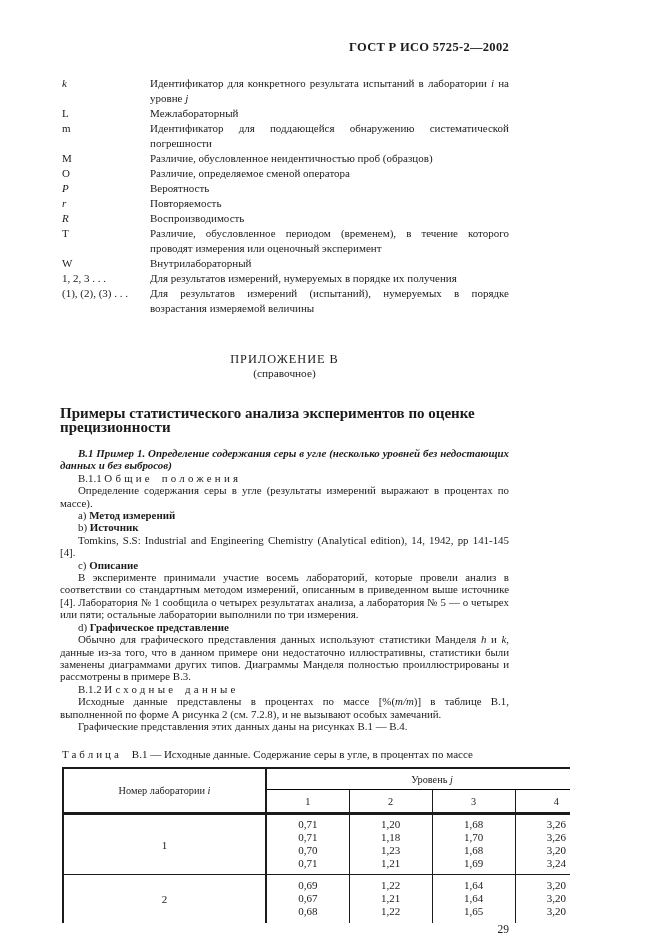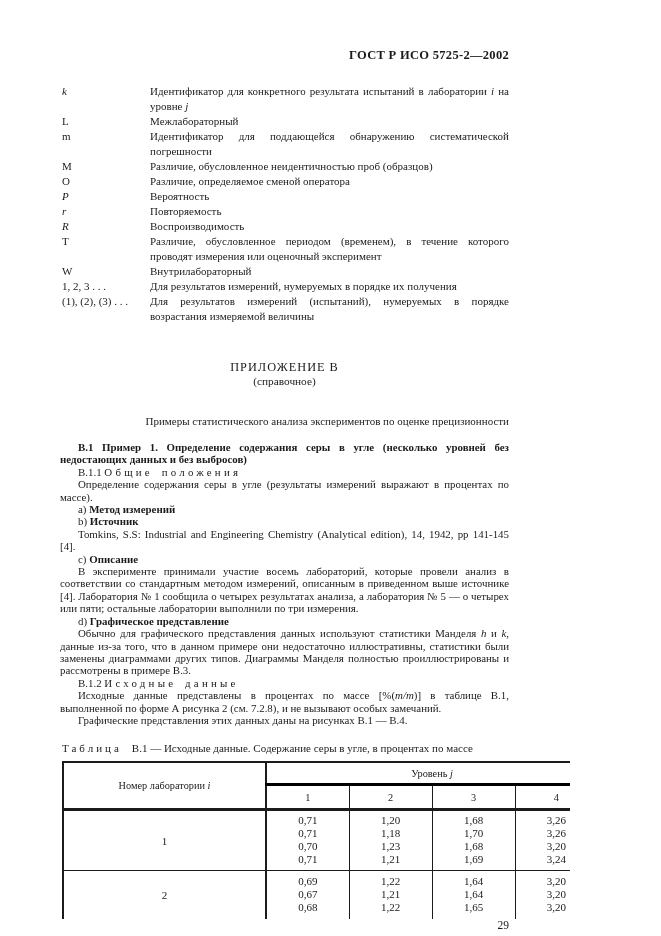--- a/index.html
+++ b/index.html
@@ -3,62 +3,62 @@
 <meta charset="utf-8">
 <style>
   html,body { margin:0; padding:0; background:#ffffff; }
   .page {
     position:relative;
     width:570px; height:936px;
     background:#ffffff;
     color:#1b1b1b;
     font-family:"Liberation Serif","DejaVu Serif",serif;
     box-sizing:border-box;
-    padding:8px 61px 0 60px;
+    padding:0 61px 0 60px;
     overflow:hidden;
   }
   .doc-header {
     margin-top:40px;
     text-align:right;
     font-weight:bold;
     font-size:12.5px;
     line-height:14px;
     letter-spacing:0.3px;
   }
   
   .symbols { margin-top:22px; font-size:11px; line-height:15px; }
   .sym-row { display:flex; }
   .sym-term { width:88px; flex:none; padding-left:2px; }
   .sym-term.it { font-style:italic; }
   .sym-def { flex:1; text-align:justify; }
   .sym-def i, .p i, .tbl i { font-style:italic; }
   
   .annex-label { margin-top:36px; text-align:center; font-size:12.3px; line-height:14px; letter-spacing:1px; }
   .annex-type  { margin-top:1px;  text-align:center; font-size:11.3px; line-height:13px; }
-  .annex-title { margin-top:26px; text-align:right; font-weight:normal; font-size:11px; line-height:14px; }
+  .annex-title { margin-top:26px; text-align:left; font-weight:bold; font-size:15px; line-height:14px; }
   
   .sec { margin-top:13px; }
   .p { margin:0; font-size:10.9px; line-height:12.4px; text-indent:18px; text-align:justify; }
-  .p.bold { font-weight:bold; }
+  .p.bold { font-weight:bold;font-style:italic; }
   .sparse { letter-spacing:3.2px; word-spacing:3px; }
   
   .tbl-caption { margin-top:16px; margin-bottom:6px; font-size:11px; line-height:13px; padding-left:2px; }
   .tbl-caption .sparse2 { letter-spacing:3px; margin-right:10px;margin-top:18px; }
   table.tbl {
     border-collapse:collapse;
     table-layout:fixed;
     width:537px;
     margin-left:2px;
     border:2px solid #1b1b1b;
     border-bottom:none;
   }
   .tbl col.c-lab { width:203px; }
   .tbl th, .tbl td { padding:0; font-weight:normal; }
   .tbl .lab-h { border-right:2px solid #1b1b1b; font-size:10.3px; text-align:center; vertical-align:middle; }
-  .tbl .lvl-h { height:20px; font-size:10.3px; text-align:center; vertical-align:middle; border-bottom:3px solid #000000; }
+  .tbl .lvl-h { height:20px; font-size:10.3px; text-align:center; vertical-align:middle; border-bottom:1px solid #000000; }
   .tbl .lvl-num { height:22px; font-size:10.3px; text-align:center; vertical-align:middle; border-right:1px solid #1b1b1b; }
   .tbl .lvl-num:last-child { border-right:none; }
   .tbl thead tr:first-child .lab-h { border-bottom:3px solid #1b1b1b; }
   .tbl .lvl-num { border-bottom:3px solid #1b1b1b; }
   .tbl td.lab { border-right:2px solid #1b1b1b; text-align:center; vertical-align:middle; font-size:11px; }
   .tbl td.val {
     border-right:1px solid #1b1b1b;
     text-align:center; vertical-align:middle;
     font-size:11px; line-height:12.9px;
     white-space:pre-line;

